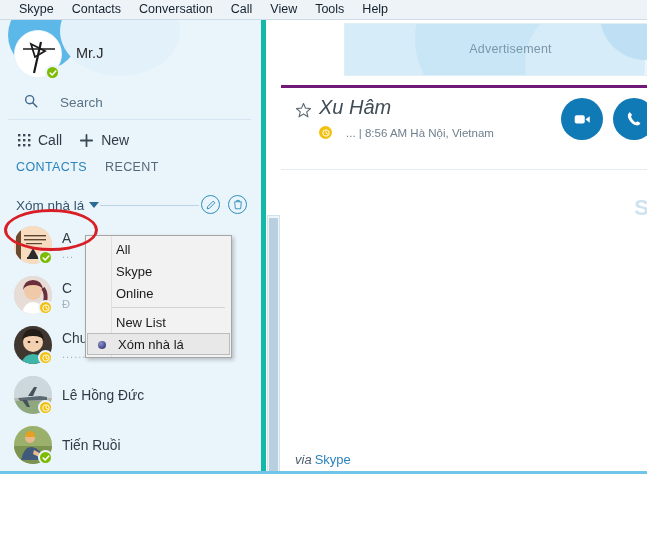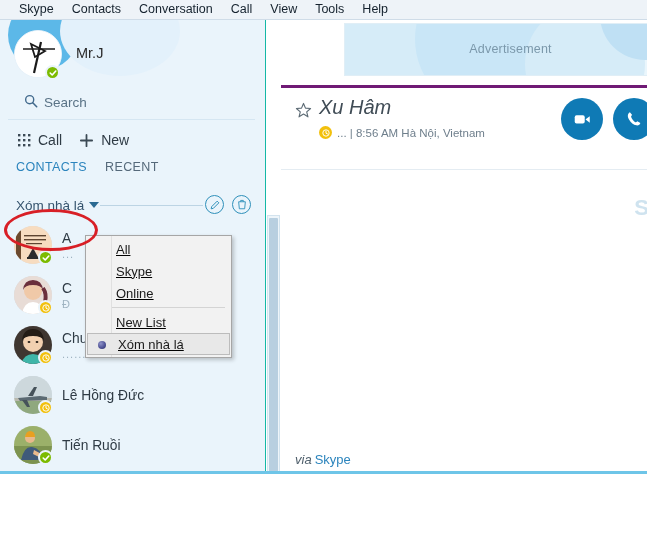--- a/index.html
+++ b/index.html
@@ -30,21 +30,21 @@
     font-size: 12.5px; color: #15222e;
     padding: 0 9px; line-height: 19px;
     white-space: nowrap; cursor: default;
   }
 
   
   .sidebar {
     position: absolute; top: 20px; left: 0;
     width: 266px; height: 535px;
     background: #eaf4fb;
-    border-right: 1px solid #14b8a6;
+    border-right: 5px solid #14b8a6;
     overflow: hidden;
   }
   .profile {
     position: relative; height: 66px;
     background: #eaf4fb;
   }
   .prof-arc {
     position: absolute; left: 8px; top: -20px;
     width: 70px; height: 70px; border-radius: 50%;
     background: #5cb8e8;
@@ -79,21 +79,21 @@
   
   .search-row {
     position: relative; height: 34px;
     display: flex; align-items: center;
     padding-left: 16px;
     border-bottom: 1px solid #d5e6f2;
     margin: 0 10px 0 8px;
   }
   .search-row .ico { width: 20px; color: #41698c; }
   .search-text {
-    font-size: 13.5px; color: #5a7386; margin-left: 0;
+    font-size: 13.5px; color: #5a7386; margin-left: 16px;
   }
 
   
   .navrow {
     display: flex; align-items: center;
     height: 40px; padding-left: 16px; gap: 4px;
   }
   .nav-item {
     display: flex; align-items: center; gap: 7px;
     padding: 2px 11px 2px 2px;
@@ -151,21 +151,20 @@
 
   
   .dropdown {
     position: absolute; left: 85px; top: 235px;
     width: 147px;
     background: #f2f2f2;
     border: 1px solid #a6a6a6;
     box-shadow: 2px 2px 4px rgba(0,0,0,.22);
     padding: 2px 0;
     z-index: 40;
-    text-decoration: underline;
   }
   .dd-body { background: #f2f2f2; }
   .dd-item {
     height: 22px; display: flex; align-items: center;
     padding-left: 30px; font-size: 13px; color: #1a1a1a;
     cursor: pointer; position: relative;
   }
   .dd-item.sel {
     background: #e8e8e8; border: 1px solid #bcbcbc;
     margin: 0 1px;
@@ -220,21 +219,21 @@
     font-size: 12.5px; color: #7b98ab; letter-spacing: .2px;
   }
   .conv-hdr { position: relative; height: 82px; border-bottom: 1px solid #e4ecf2; }
   .star { position: absolute; left: 14px; top: 14px; color: #5d6b75; }
   .conv-title {
     position: absolute; left: 38px; top: 8px;
     font-size: 20px; color: #404c56; font-weight: normal; font-style: italic;
   }
   .conv-sub {
     position: absolute; left: 38px; top: 38px;
-    font-size: 11.5px; color: #6f7f8c; display: flex; align-items: center; gap: 5px;
+    font-size: 11.5px; color: #6f7f8c; display: flex; align-items: center; gap: 14px;
   }
   .sub-badge {
     width: 13px; height: 13px; border-radius: 50%; background: #f2c00c;
     display: flex; align-items: center; justify-content: center; flex: none;
   }
   .hdr-actions { position: absolute; right: -8px; top: 10px; display: flex; gap: 10px; }
   .round-btn {
     width: 42px; height: 42px; border-radius: 50%; background: #0f7ab5;
     display: flex; align-items: center; justify-content: center;
     color: #fff; cursor: pointer;

